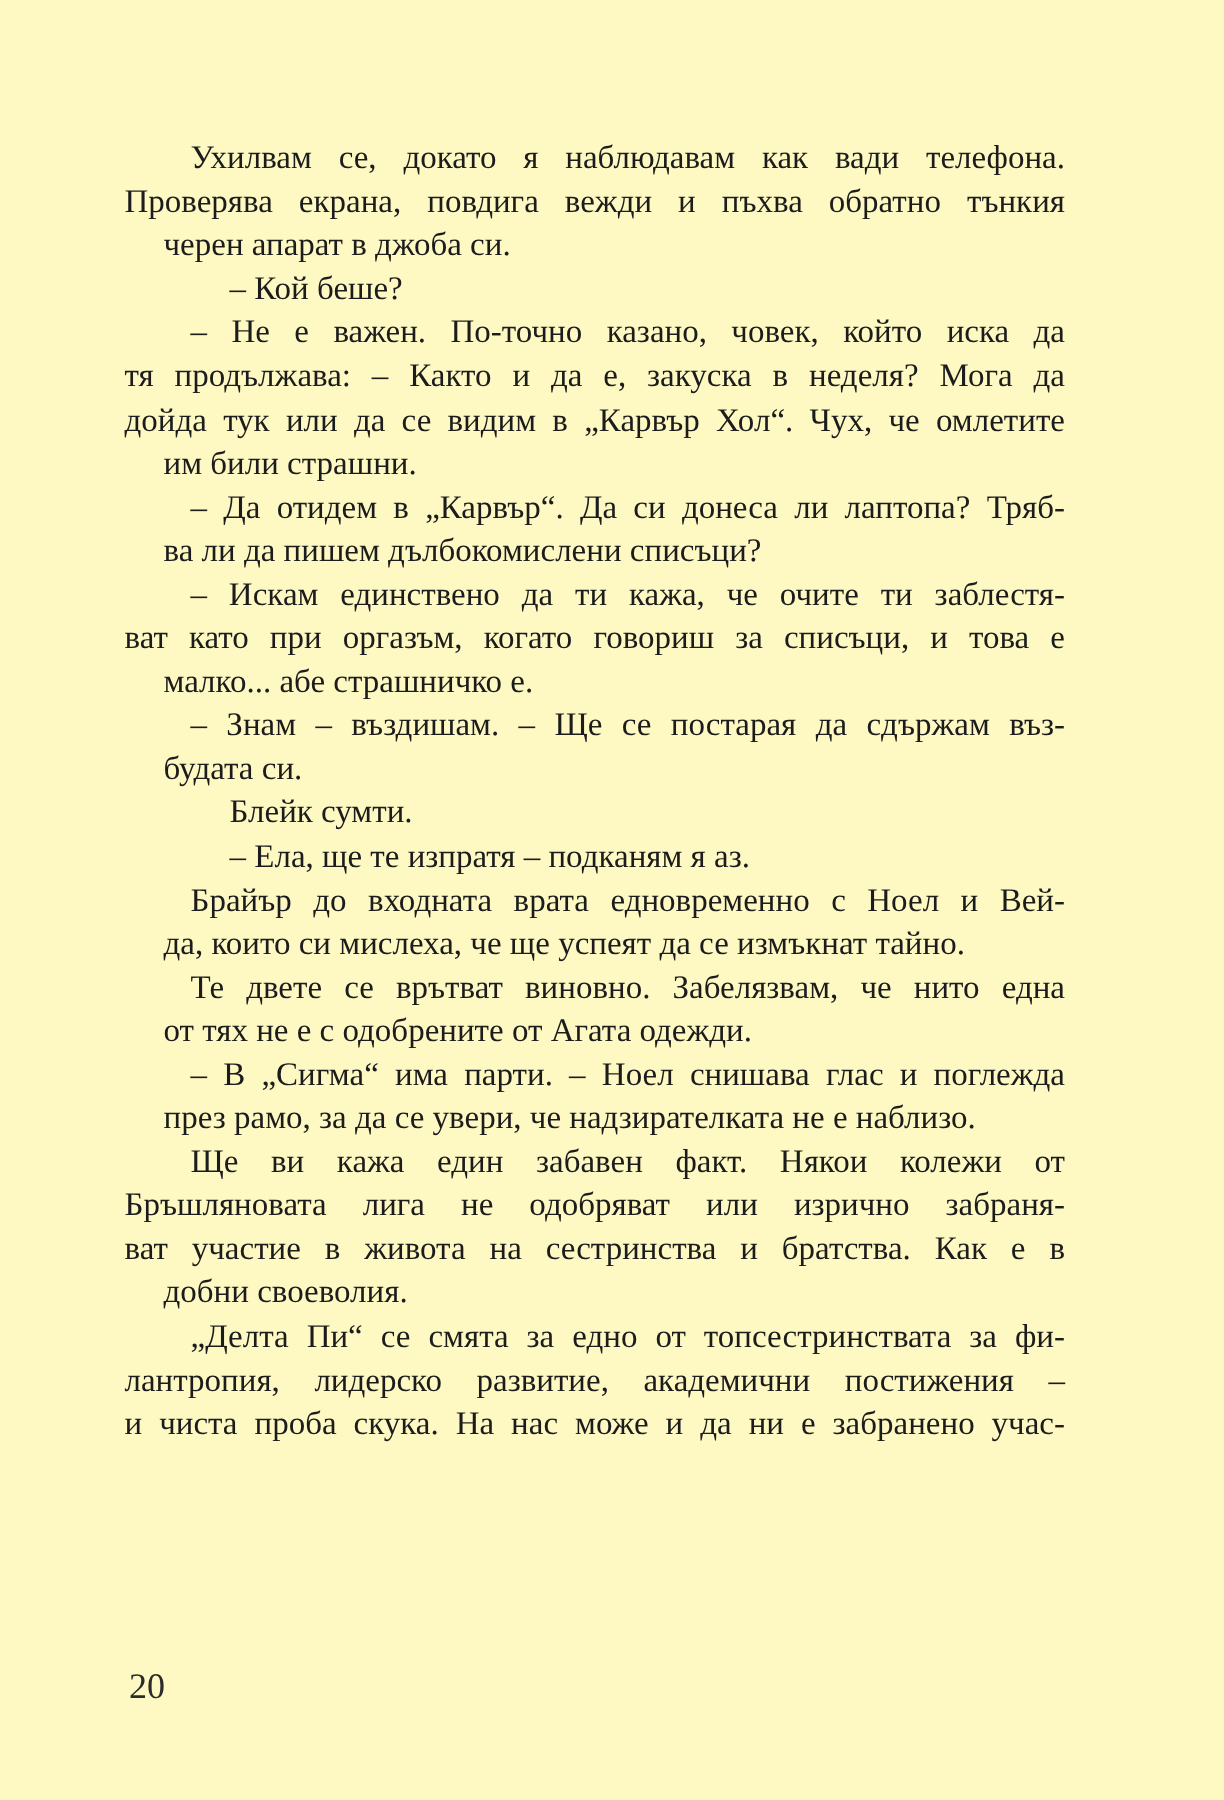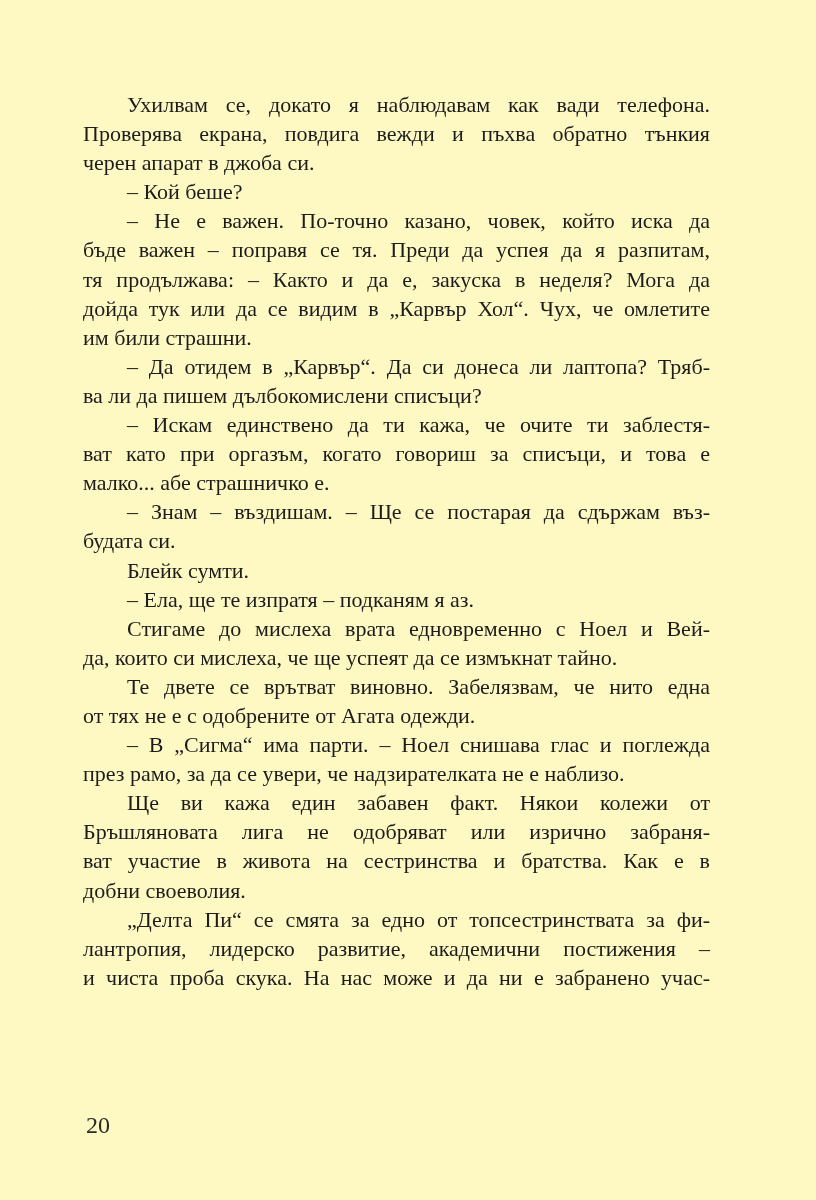--- a/index.html
+++ b/index.html
@@ -26,20 +26,21 @@
   .line {
     font-size: 22px;
     line-height: 29.1px;
     height: 29.1px;
     text-align: justify;
     text-align-last: justify;
     overflow: visible;
   }
   .line.last {
     text-align-last: left;
+    margin-left: 26px;
   }
   .line.indent {
     text-indent: 44px;
   }
   .page-number {
     position: absolute;
     left: 86px;
     top: 1112px;
     font-size: 24px;
     line-height: 26px;
@@ -49,34 +50,33 @@
 </head>
 <body>
 
 <div class="book-page">
   <div class="text-block">
     <div class="line indent">Ухилвам се, докато я наблюдавам как вади телефона.</div>
     <div class="line">Проверява екрана, повдига вежди и пъхва обратно тънкия</div>
     <div class="line last">черен апарат в джоба си.</div>
     <div class="line indent last">– Кой беше?</div>
     <div class="line indent">– Не е важен. По-точно казано, човек, който иска да</div>
-    <div class="line">бъде важен – поправя се тя. Преди да успея да я разпитам,</div>
     <div class="line">тя продължава: – Както и да е, закуска в неделя? Мога да</div>
     <div class="line">дойда тук или да се видим в „Карвър Хол“. Чух, че омлетите</div>
     <div class="line last">им били страшни.</div>
     <div class="line indent">– Да отидем в „Карвър“. Да си донеса ли лаптопа? Тряб-</div>
     <div class="line last">ва ли да пишем дълбокомислени списъци?</div>
     <div class="line indent">– Искам единствено да ти кажа, че очите ти заблестя-</div>
     <div class="line">ват като при оргазъм, когато говориш за списъци, и това е</div>
     <div class="line last">малко... абе страшничко е.</div>
     <div class="line indent">– Знам – въздишам. – Ще се постарая да сдържам въз-</div>
     <div class="line last">будата си.</div>
     <div class="line indent last">Блейк сумти.</div>
     <div class="line indent last">– Ела, ще те изпратя – подканям я аз.</div>
-    <div class="line indent">Стигаме до мислеха врата едновременно с Ноел и Вей-</div>
+    <div class="line indent">Брайър до входната врата едновременно с Ноел и Вей-</div>
     <div class="line last">да, които си мислеха, че ще успеят да се измъкнат тайно.</div>
     <div class="line indent">Те двете се врътват виновно. Забелязвам, че нито една</div>
     <div class="line last">от тях не е с одобрените от Агата одежди.</div>
     <div class="line indent">– В „Сигма“ има парти. – Ноел снишава глас и поглежда</div>
     <div class="line last">през рамо, за да се увери, че надзирателката не е наблизо.</div>
     <div class="line indent">Ще ви кажа един забавен факт. Някои колежи от</div>
     <div class="line">Бръшляновата лига не одобряват или изрично забраня-</div>
     <div class="line">ват участие в живота на сестринства и братства. Как е в</div>
     <div class="line last">добни своеволия.</div>
     <div class="line indent">„Делта Пи“ се смята за едно от топсестринствата за фи-</div>

